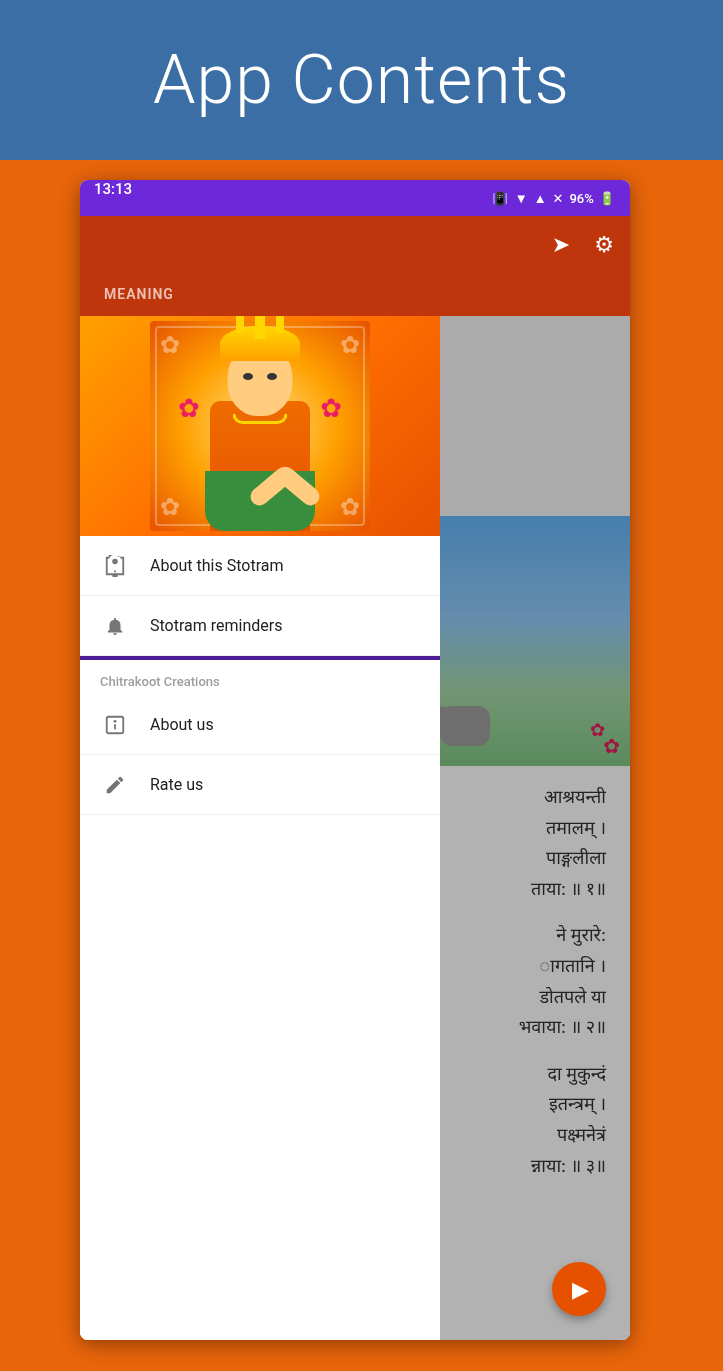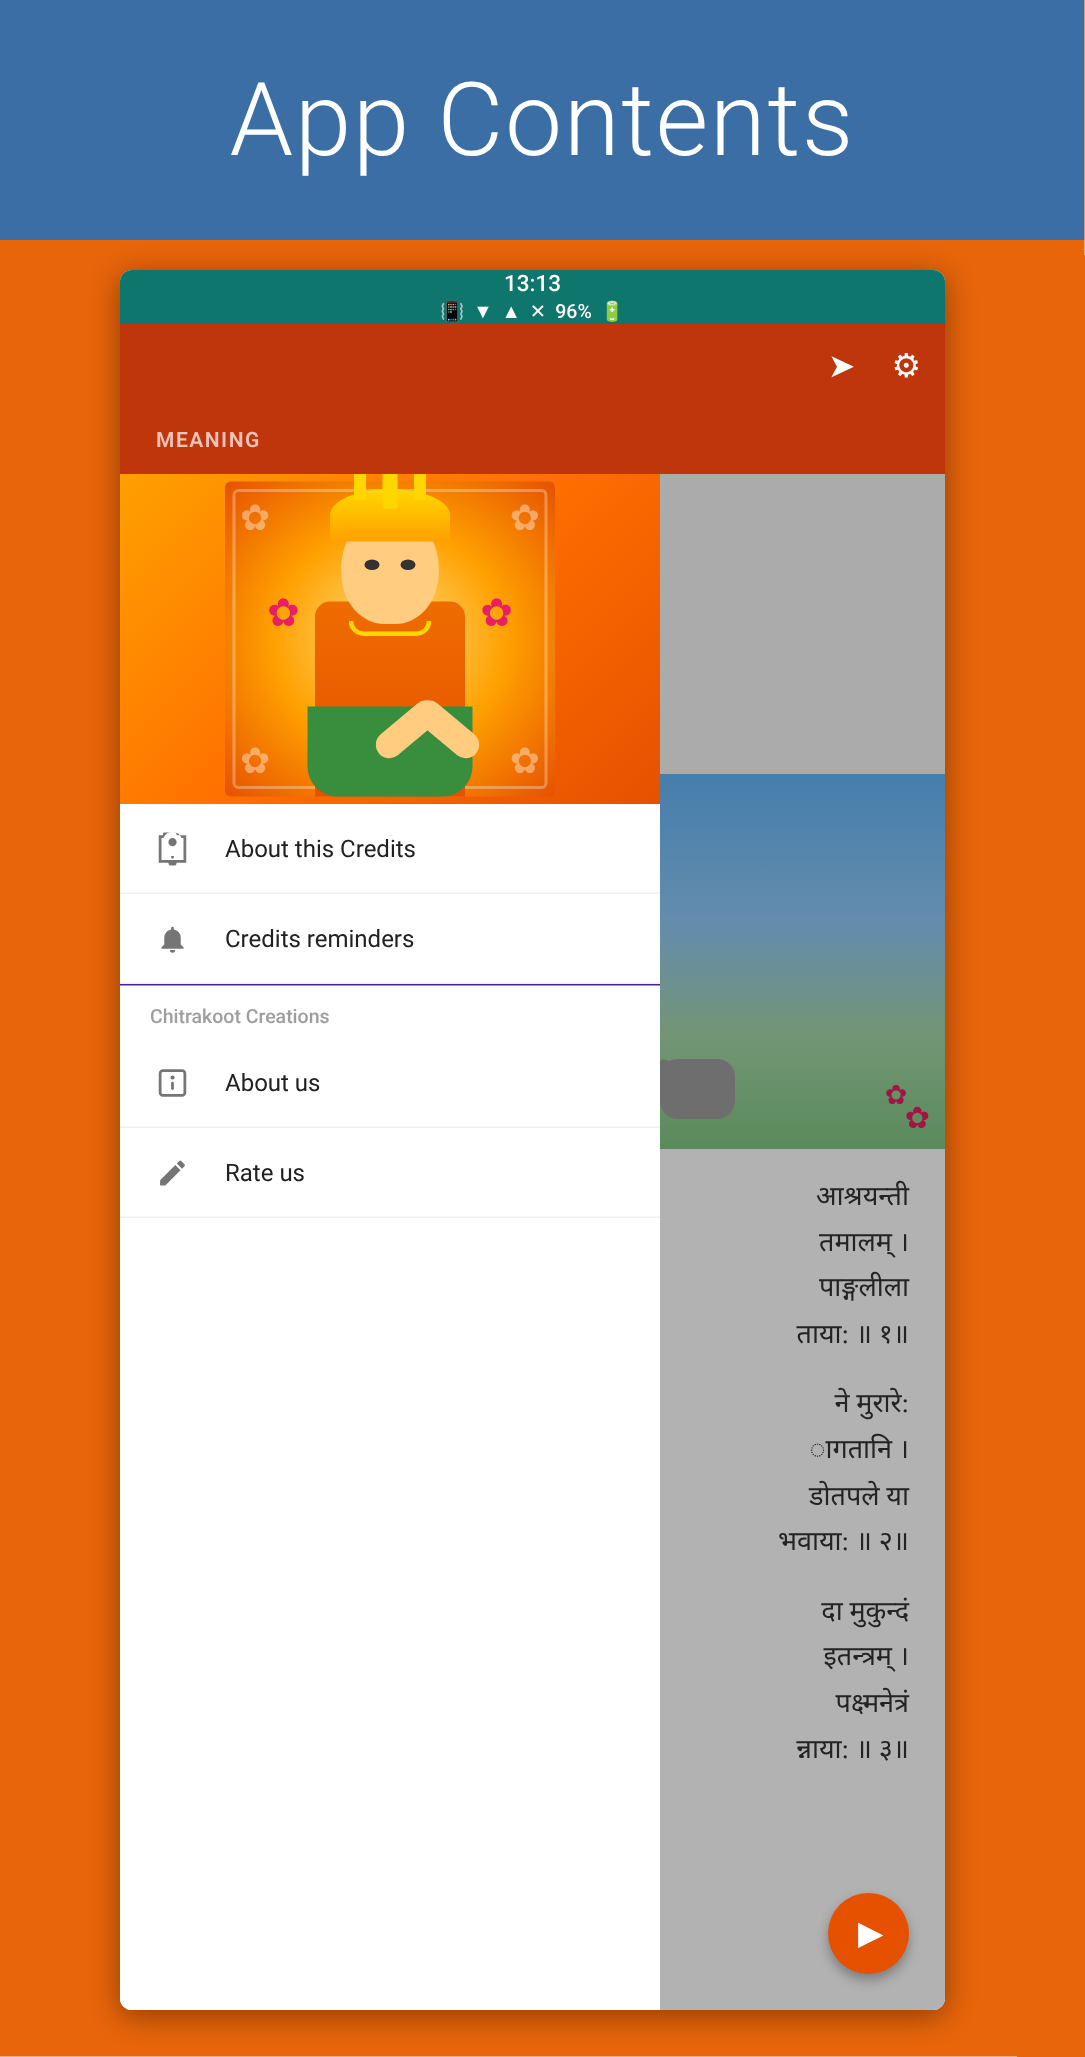--- a/index.html
+++ b/index.html
@@ -36,30 +36,28 @@
       width: 550px;
       height: 1160px;
       background: #f5f5f5;
       border-radius: 8px;
       overflow: hidden;
       box-shadow: 0 4px 20px rgba(0,0,0,0.4);
     }
 
     
     .status-bar {
-      background-color: #0f766e;
+      background-color: #6d28d9;
       height: 36px;
       display: flex;
-      align-items: center;
       justify-content: space-between;
       padding: 0 14px;
       color: white;
       font-size: 15px;
       font-weight: 500;
-      flex-direction: column;
     }
     .status-right {
       display: flex;
       align-items: center;
       gap: 6px;
       font-size: 13px;
     }
 
     
     .toolbar {
@@ -152,21 +150,21 @@
       font-weight: 500;
     }
 
     
     .section-label {
       padding: 14px 20px 6px;
       font-size: 13px;
       color: #9E9E9E;
       font-weight: 500;
       background: white;
-      border-top: 1px solid #4c1d95;
+      border-top: 4px solid #4c1d95;
     }
 
     
     .main-content {
       position: absolute;
       top: 336px;
       left: 0;
       right: 0;
       bottom: 0;
       background: white;
@@ -322,31 +320,31 @@
     <div class="menu-section">
 
 
       <div class="menu-item">
         <div class="menu-icon">
           <svg class="svg-icon" viewBox="0 0 24 24">
             <path d="M18 2h-3a5 5 0 00-10 0H2v20h7a3 3 0 006 0h7V2zM12 4a3 3 0 110 6 3 3 0 010-6zm0 15a1 1 0 01-1-1v-1h2v1a1 1 0 01-1 1zM4 20V4h1.5a7 7 0 0113 0H20v16H4z"></path>
             <path d="M7 8h3M7 11h3M7 14h10M7 17h10"></path>
           </svg>
         </div>
-        <span class="menu-text">About this Credits</span>
+        <span class="menu-text">About this Stotram</span>
       </div>
 
 
       <div class="menu-item">
         <div class="menu-icon">
           <svg class="svg-icon" viewBox="0 0 24 24">
             <path d="M12 22a2 2 0 002-2H10a2 2 0 002 2zm6-6V11a6 6 0 00-5-5.91V4a1 1 0 00-2 0v1.09A6 6 0 006 11v5l-2 2v1h16v-1l-2-2z"></path>
           </svg>
         </div>
-        <span class="menu-text">Credits reminders</span>
+        <span class="menu-text">Stotram reminders</span>
       </div>
     </div>
 
     <div class="section-label">Chitrakoot Creations</div>
 
     <div class="menu-section">
 
       <div class="menu-item">
         <div class="menu-icon">
           <svg class="svg-icon" viewBox="0 0 24 24">

